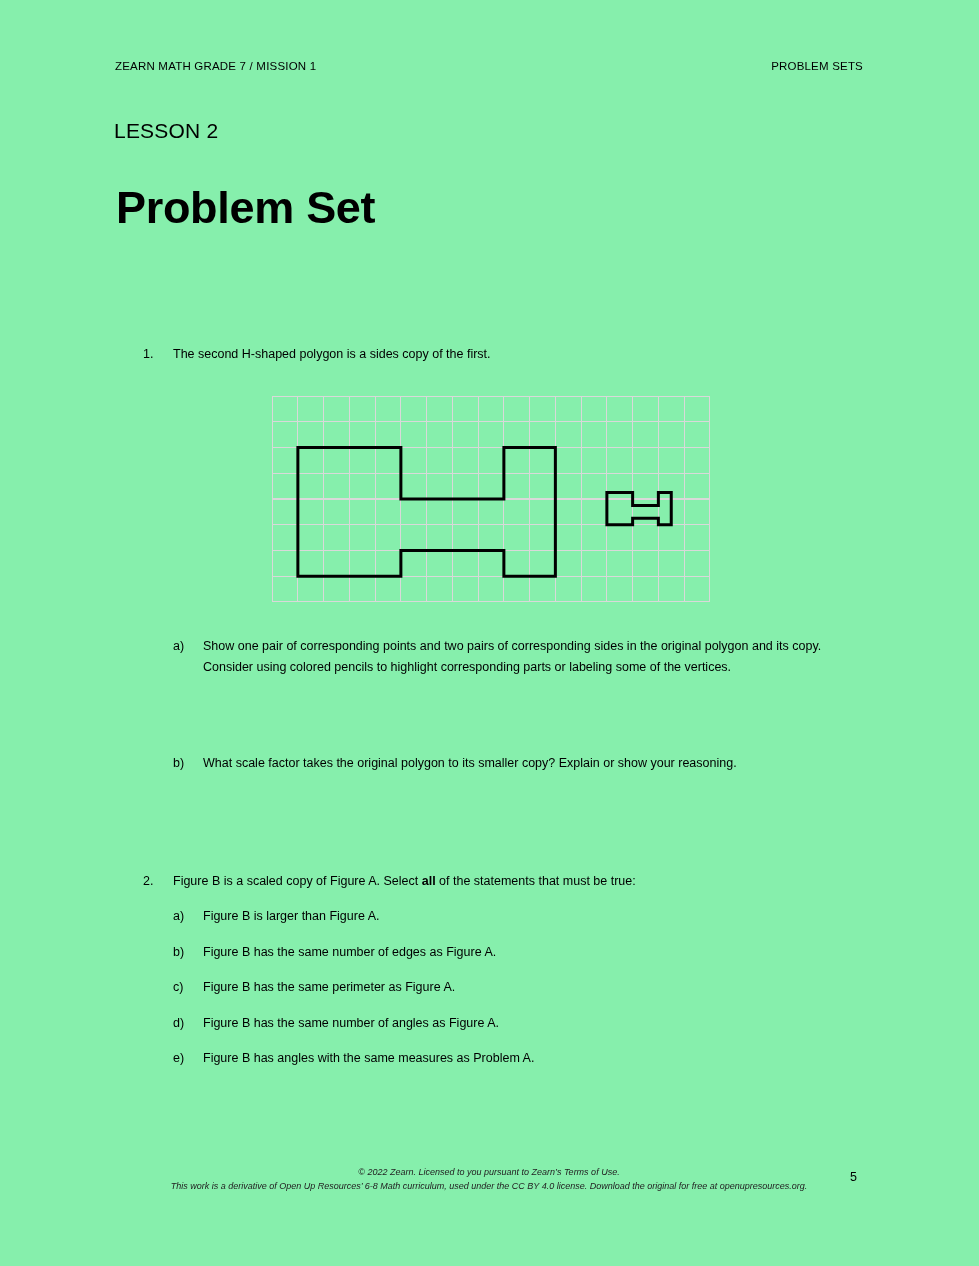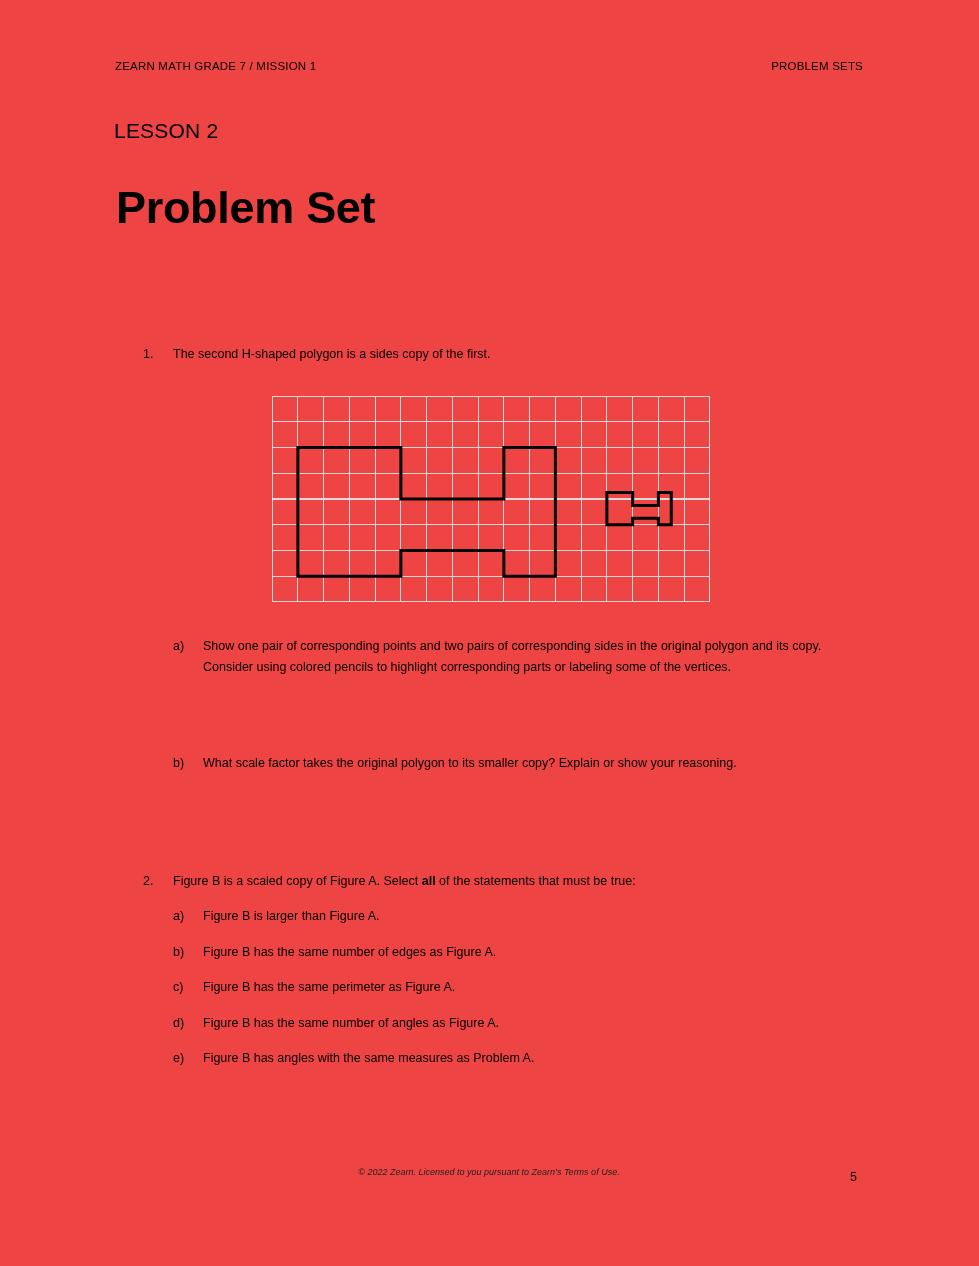--- a/index.html
+++ b/index.html
@@ -1,19 +1,19 @@
 <!DOCTYPE html>
 <html><head>
 <meta charset="utf-8">
 <style>
   html,body{margin:0;padding:0;background:#fff;}
   .page{
     position:relative;
     width:979px;height:1266px;
-    background:#ef4444;
+    background:#86efac;
     font-family:"Liberation Sans",sans-serif;
     color:#000;
     overflow:hidden;
   }
   .header-row{
     position:absolute;top:60px;left:115px;right:116px;
     display:flex;justify-content:space-between;align-items:baseline;
     font-size:11.5px;letter-spacing:.2px;
   }
   .lesson-heading{
@@ -114,17 +114,18 @@
     <span class="q-num">d)</span>
     <span>Figure B has the same number of angles as Figure A.</span>
   </div>
   <div class="q-row" style="left:173px;top:1048px;">
     <span class="q-num">e)</span>
     <span>Figure B has angles with the same measures as Problem A.</span>
   </div>
 
   <div class="footer">
     <div>© 2022 Zearn. Licensed to you pursuant to Zearn’s Terms of Use.</div>
+    <div>This work is a derivative of Open Up Resources’ 6-8 Math curriculum, used under the CC BY 4.0 license. Download the original for free at openupresources.org.</div>
   </div>
 
   <div class="page-number">5</div>
 
 </div>
 
 </body></html>

